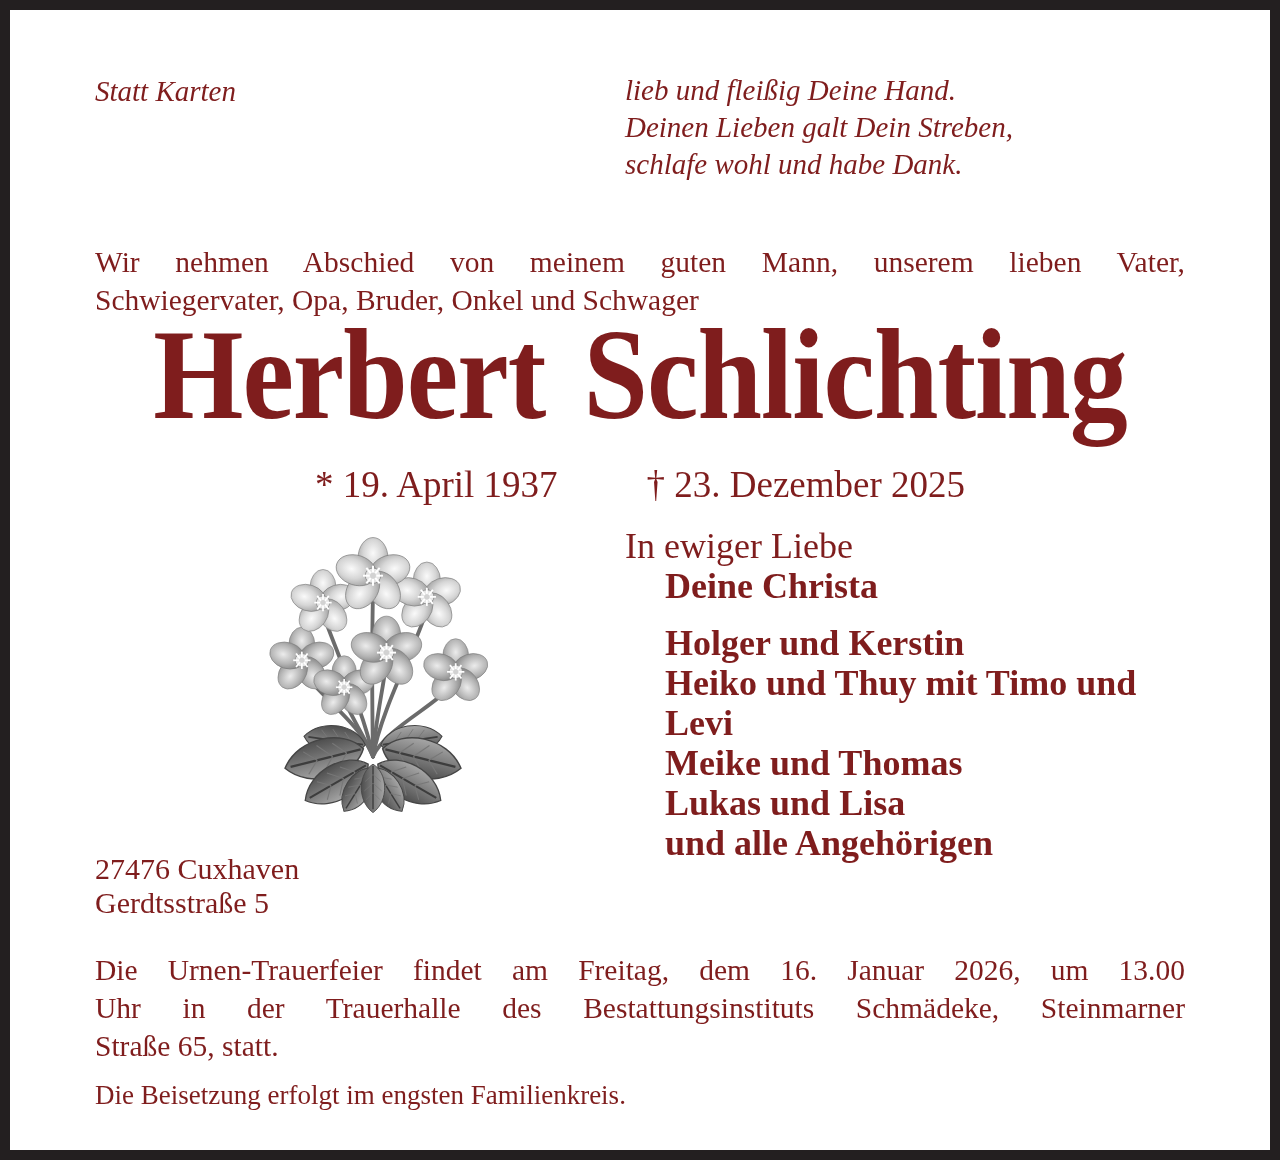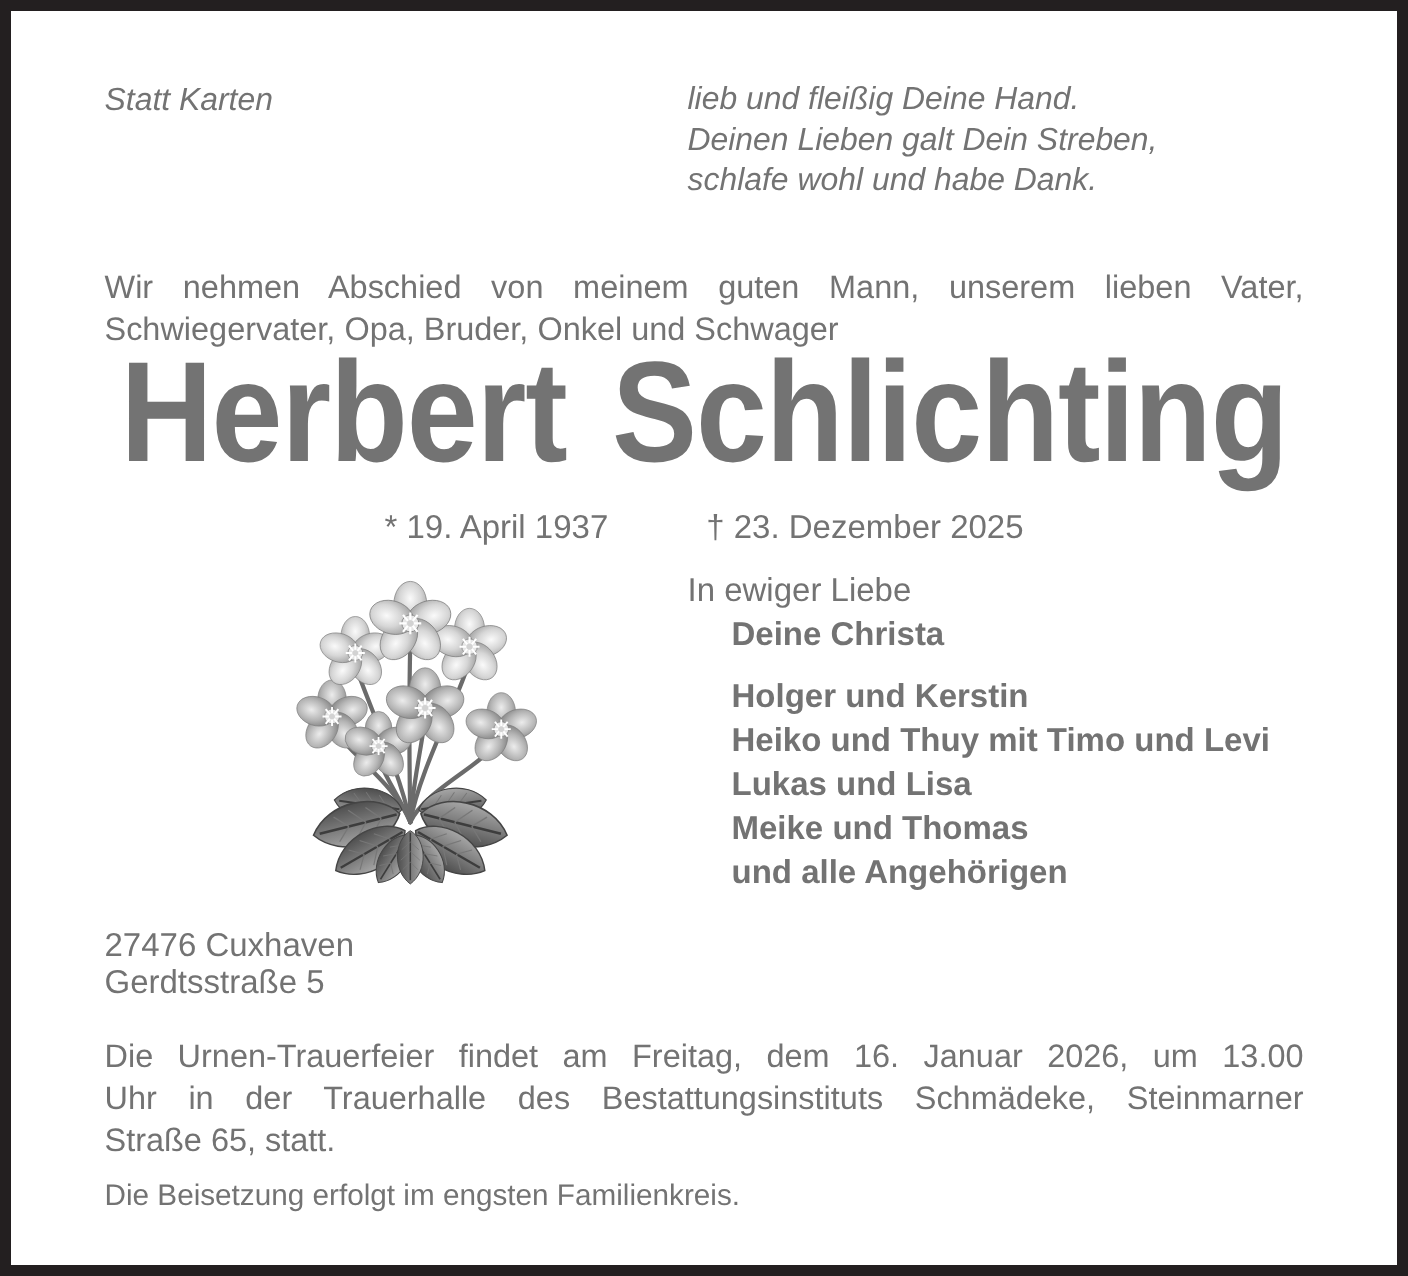--- a/index.html
+++ b/index.html
@@ -1,42 +1,42 @@
 <!DOCTYPE html>
 <html><head>
 <meta charset="utf-8">
 <style>
   html,body{margin:0;padding:0;background:#ffffff;}
   .frame{
     width:1280px;height:1160px;box-sizing:border-box;
     background:#ffffff;border:10px solid #231f20;
-    font-family:Liberation Sans, sans-serif;
-    color:#737373;overflow:hidden;
+    font-family:Liberation Serif, serif;
+    color:#7f1d1d;overflow:hidden;
   }
   .sheet{box-sizing:border-box;height:100%;padding:62px 85px 0 85px;}
 
   .header-row{position:relative;height:150px;}
   .statt{position:absolute;left:0;top:3px;font-style:italic;font-size:29px;}
   .poem{position:absolute;left:530px;top:0;font-style:italic;font-size:29px;line-height:37px;}
 
   .intro{margin-top:21px;font-size:29.5px;line-height:38px;}
   .jline{text-align:justify;text-align-last:justify;}
 
   .name-wrap{height:116px;margin-top:4px;display:flex;justify-content:center;align-items:flex-start;}
   .name{
     font-size:116px;font-weight:bold;line-height:1;white-space:nowrap;
     transform:scaleY(1.12);transform-origin:center bottom;
     letter-spacing:-1px;word-spacing:10px;
   }
 
-  .dates{margin-top:24px;display:flex;justify-content:center;gap:89px;font-size:30px;}
+  .dates{margin-top:24px;display:flex;justify-content:center;gap:89px;font-size:37px;}
 
   .mid-row{position:relative;margin-top:12px;height:300px;}
   .flower{position:absolute;left:133px;top:0;}
-  .mourners{position:absolute;left:530px;top:8px;font-size:30px;line-height:40px;}
+  .mourners{position:absolute;left:530px;top:8px;font-size:36px;line-height:40px;}
   .bold{font-weight:bold;margin-left:40px;}
   .family-gap{margin-top:17px;}
 
   .address{margin-top:34px;font-size:30px;line-height:34px;}
   .service{margin-top:31px;font-size:29.5px;line-height:38px;}
   .burial{margin-top:15px;font-size:27px;}
 </style>
 </head>
 <body>
 
@@ -147,22 +147,22 @@
           <use href="#bloomShape" fill="url(#pg2)" transform="translate(164,140) scale(1.1)"></use>
           <use href="#bloomShape" fill="url(#pg1)" transform="translate(150,60) scale(1.15)"></use>
         </g>
       </svg>
 
       <div class="mourners">
         <div>In ewiger Liebe</div>
         <div class="bold">Deine Christa</div>
         <div class="bold family-gap">Holger und Kerstin</div>
         <div class="bold">Heiko und Thuy mit Timo und Levi</div>
+        <div class="bold">Meike und Thomas</div>
         <div class="bold">Lukas und Lisa</div>
-        <div class="bold">Meike und Thomas</div>
         <div class="bold">und alle Angehörigen</div>
       </div>
     </div>
 
     <div class="address">
       <div>27476 Cuxhaven</div>
       <div>Gerdtsstraße 5</div>
     </div>
 
     <div class="service">

